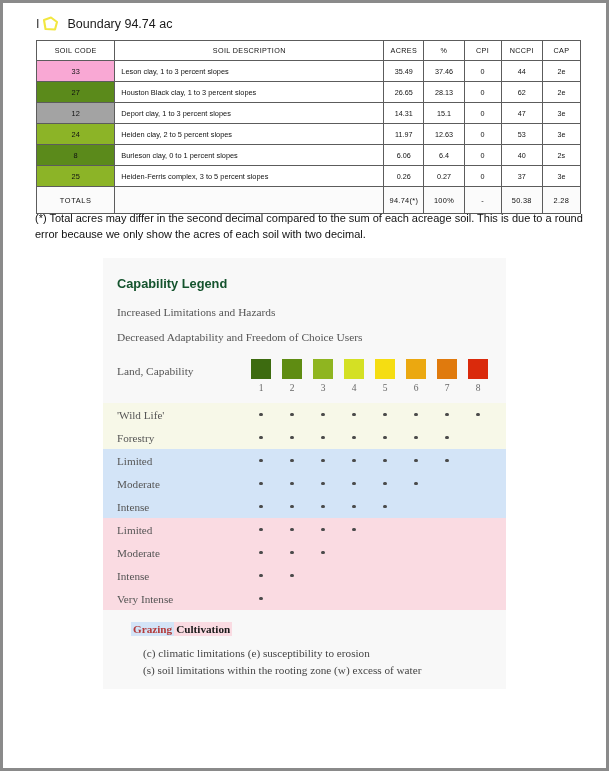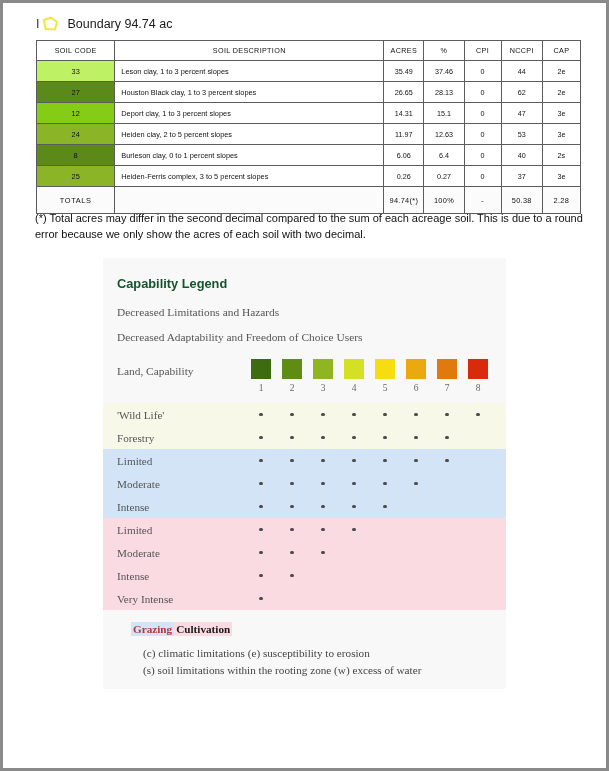--- a/index.html
+++ b/index.html
@@ -274,39 +274,39 @@
         <th>SOIL DESCRIPTION</th>
         <th>ACRES</th>
         <th>%</th>
         <th>CPI</th>
         <th>NCCPI</th>
         <th>CAP</th>
       </tr>
     </thead>
     <tbody>
         <tr>
-          <td class="code" style="background: #bef264;">33</td>
+          <td class="code" style="background: #f9a8d4;">33</td>
           <td class="desc">Leson clay, 1 to 3 percent slopes</td>
           <td>35.49</td>
           <td>37.46</td>
           <td>0</td>
           <td>44</td>
           <td>2e</td>
         </tr>
         <tr>
           <td class="code" style="background: rgb(91, 138, 27);">27</td>
           <td class="desc">Houston Black clay, 1 to 3 percent slopes</td>
           <td>26.65</td>
           <td>28.13</td>
           <td>0</td>
           <td>62</td>
           <td>2e</td>
         </tr>
         <tr>
-          <td class="code" style="background: #84cc16;">12</td>
+          <td class="code" style="background: #a3a3a3;">12</td>
           <td class="desc">Deport clay, 1 to 3 percent slopes</td>
           <td>14.31</td>
           <td>15.1</td>
           <td>0</td>
           <td>47</td>
           <td>3e</td>
         </tr>
         <tr>
           <td class="code" style="background: rgb(140, 180, 39);">24</td>
           <td class="desc">Heiden clay, 2 to 5 percent slopes</td>
@@ -344,21 +344,21 @@
           <td>2.28</td>
         </tr>
       </tbody>
   </table>
 
   <div class="footnote">(*) Total acres may differ in the second decimal compared to the sum of each acreage soil. This is due to a round error because we only show the acres of each soil with two decimal.</div>
 
   <div class="legend">
     <div class="legend-inner">
       <div class="legend-title">Capability Legend</div>
-      <div class="legend-line">Decreased Limitations and Hazards</div>
+      <div class="legend-line">Increased Limitations and Hazards</div>
       <div class="legend-line">Decreased Adaptability and Freedom of Choice Users</div>
 
       <div class="scale-row">
         <span class="scale-label">Land, Capability</span>
         <div class="swatches">
             <div class="swatch" style="background: rgb(61, 107, 16);"></div>
             <div class="swatch" style="background: rgb(95, 140, 18);"></div>
             <div class="swatch" style="background: rgb(143, 181, 32);"></div>
             <div class="swatch" style="background: rgb(212, 224, 36);"></div>
             <div class="swatch" style="background: rgb(245, 221, 18);"></div>

